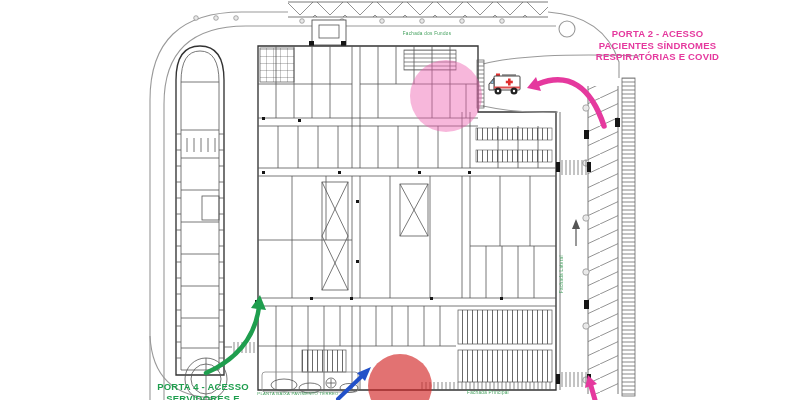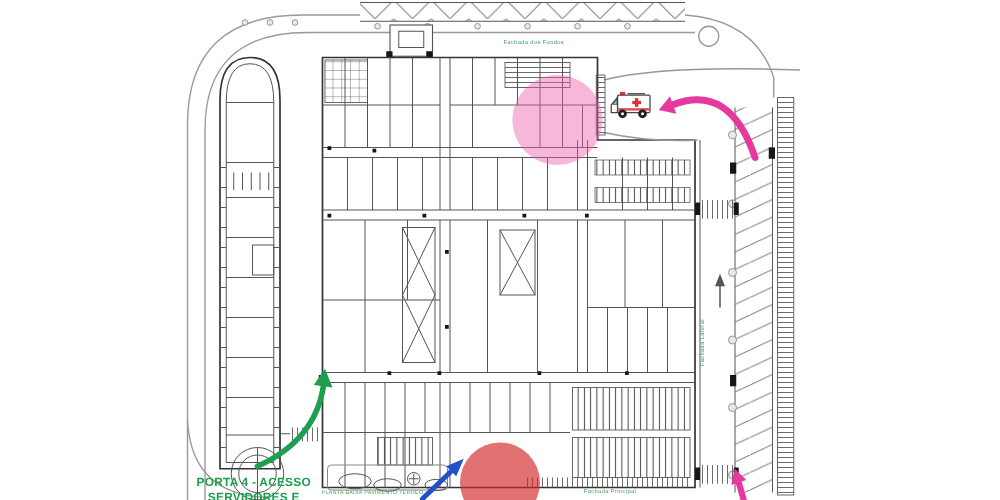--- a/index.html
+++ b/index.html
@@ -200,20 +200,23 @@
     <path d="M206,373 Q253,352 259,307" fill="none" stroke-width="4.5" stroke-linecap="round" style="stroke: rgb(31, 158, 78);"></path>
     <polygon points="260,295 251,308 266,310" style="fill: rgb(31, 158, 78);"></polygon>
   </g>
 
   <g>
     <path d="M338,399 L361,377" fill="none" stroke-width="4" stroke-linecap="round" style="stroke: rgb(33, 80, 200);"></path>
     <polygon points="371,367 357,373 365,381" style="fill: rgb(33, 80, 200);"></polygon>
   </g>
 </svg>
 
+<div class="callout" style="left: 575px; top: 28px; width: 165px; color: rgb(229, 57, 158);">PORTA 2 - ACESSO
+PACIENTES SÍNDROMES
+RESPIRATÓRIAS E COVID</div>
 
 <div class="callout" style="left: 133px; top: 381px; width: 140px; color: rgb(31, 158, 78);">PORTA 4 - ACESSO
 SERVIDORES E</div>
 
 <div class="tinylabel" style="left: 396px; top: 31px; width: 62px; color: rgb(63, 158, 90);">Fachada dos Fundos</div>
 
 <div class="tinylabel vert" style="left: 559px; top: 246px; height: 56px; color: rgb(63, 158, 90);">Fachada Lateral</div>
 
 <div class="tinylabel" style="left: 452px; top: 390px; width: 72px; color: rgb(63, 158, 90);">Fachada Principal</div>
 

